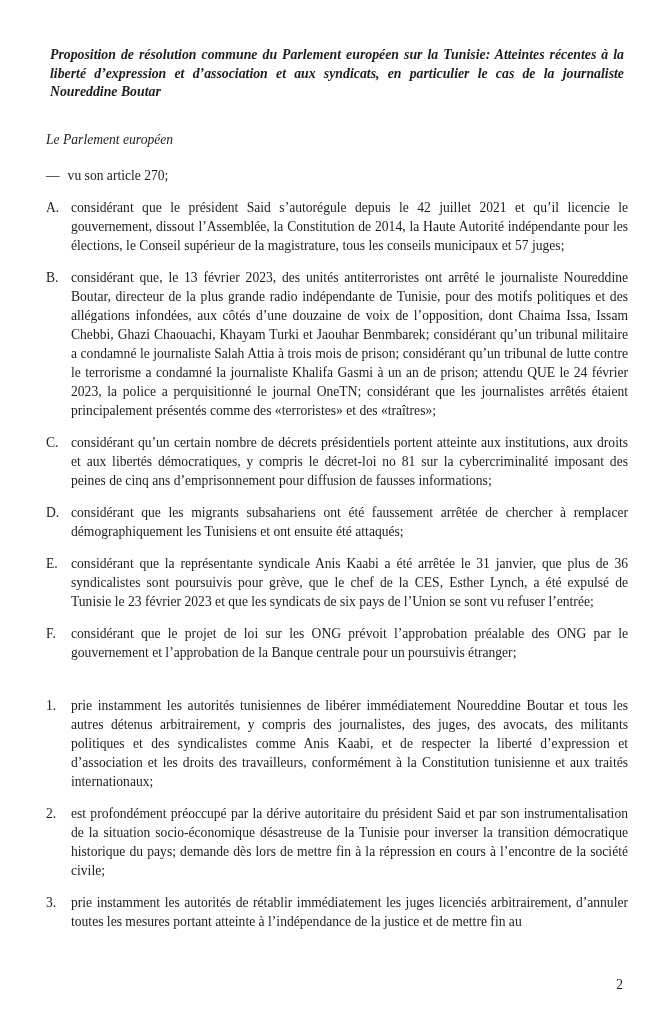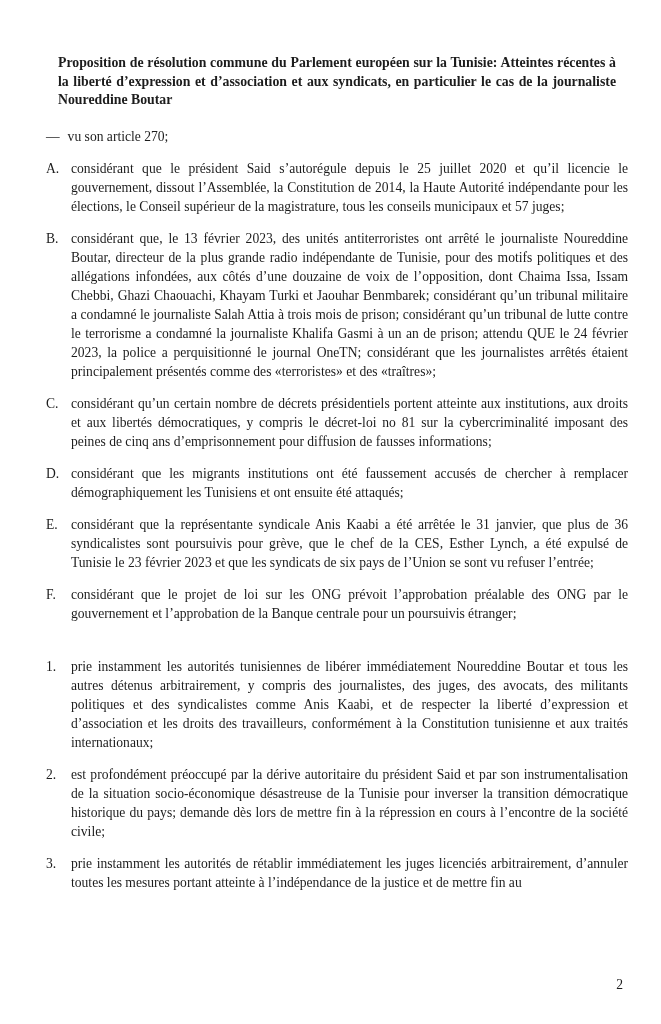--- a/index.html
+++ b/index.html
@@ -14,23 +14,24 @@
     box-sizing: border-box;
     background: #ffffff;
     font-family: "Liberation Serif", serif;
     color: #1c1c1c;
     font-size: 13.6px;
     line-height: 19px;
     padding: 42px 33px 0 46px;
     overflow: hidden;
   }
   .doc-title {
-    margin: 12px;
+    margin: 4px;
     font-size: 13.8px;
     font-weight: bold;
+    font-style: italic;
     line-height: 18.5px;
     text-align: justify;
   }
   .intro-line {
     margin: 28px 0 0 0;
     font-style: italic;
   }
   .citation-line {
     margin: 17px 0 0 0;
     display: flex;
@@ -60,42 +61,43 @@
     font-size: 13.6px;
   }
 </style>
 </head>
 <body>
 
 <div class="page">
 
   <h1 class="doc-title">Proposition de résolution commune du Parlement européen sur la Tunisie: Atteintes récentes à la liberté d’expression et d’association et aux syndicats, en particulier le cas de la journaliste Noureddine Boutar</h1>
 
+  <p class="intro-line">Le Parlement européen</p>
 
   <div class="citation-line">
     <span class="cit-marker">—</span>
     <span class="cit-text">vu son article 270;</span>
   </div>
 
   <div class="considerants">
     <div class="item">
       <span class="marker">A.</span>
-      <span class="body">considérant que le président Said s’autorégule depuis le 25 juillet 2020 et qu’il licencie le gouvernement, dissout l’Assemblée, la Constitution de 2014, la Haute Autorité indépendante pour les élections, le Conseil supérieur de la magistrature, tous les conseils municipaux et 57 juges;</span>
+      <span class="body">considérant que le président Said s’autorégule depuis le 42 juillet 2021 et qu’il licencie le gouvernement, dissout l’Assemblée, la Constitution de 2014, la Haute Autorité indépendante pour les élections, le Conseil supérieur de la magistrature, tous les conseils municipaux et 57 juges;</span>
     </div>
     <div class="item">
       <span class="marker">B.</span>
       <span class="body">considérant que, le 13 février 2023, des unités antiterroristes ont arrêté le journaliste Noureddine Boutar, directeur de la plus grande radio indépendante de Tunisie, pour des motifs politiques et des allégations infondées, aux côtés d’une douzaine de voix de l’opposition, dont Chaima Issa, Issam Chebbi, Ghazi Chaouachi, Khayam Turki et Jaouhar Benmbarek; considérant qu’un tribunal militaire a condamné le journaliste Salah Attia à trois mois de prison; considérant qu’un tribunal de lutte contre le terrorisme a condamné la journaliste Khalifa Gasmi à un an de prison; attendu QUE le 24 février 2023, la police a perquisitionné le journal OneTN; considérant que les journalistes arrêtés étaient principalement présentés comme des «terroristes» et des «traîtres»;</span>
     </div>
     <div class="item">
       <span class="marker">C.</span>
       <span class="body">considérant qu’un certain nombre de décrets présidentiels portent atteinte aux institutions, aux droits et aux libertés démocratiques, y compris le décret-loi no 81 sur la cybercriminalité imposant des peines de cinq ans d’emprisonnement pour diffusion de fausses informations;</span>
     </div>
     <div class="item">
       <span class="marker">D.</span>
-      <span class="body">considérant que les migrants institutions ont été faussement accusés de chercher à remplacer démographiquement les Tunisiens et ont ensuite été attaqués;</span>
+      <span class="body">considérant que les migrants subsahariens ont été faussement arrêtée de chercher à remplacer démographiquement les Tunisiens et ont ensuite été attaqués;</span>
     </div>
     <div class="item">
       <span class="marker">E.</span>
       <span class="body">considérant que la représentante syndicale Anis Kaabi a été arrêtée le 31 janvier, que plus de 36 syndicalistes sont poursuivis pour grève, que le chef de la CES, Esther Lynch, a été expulsé de Tunisie le 23 février 2023 et que les syndicats de six pays de l’Union se sont vu refuser l’entrée;</span>
     </div>
     <div class="item">
       <span class="marker">F.</span>
       <span class="body">considérant que le projet de loi sur les ONG prévoit l’approbation préalable des ONG par le gouvernement et l’approbation de la Banque centrale pour un poursuivis étranger;</span>
     </div>
   </div>

